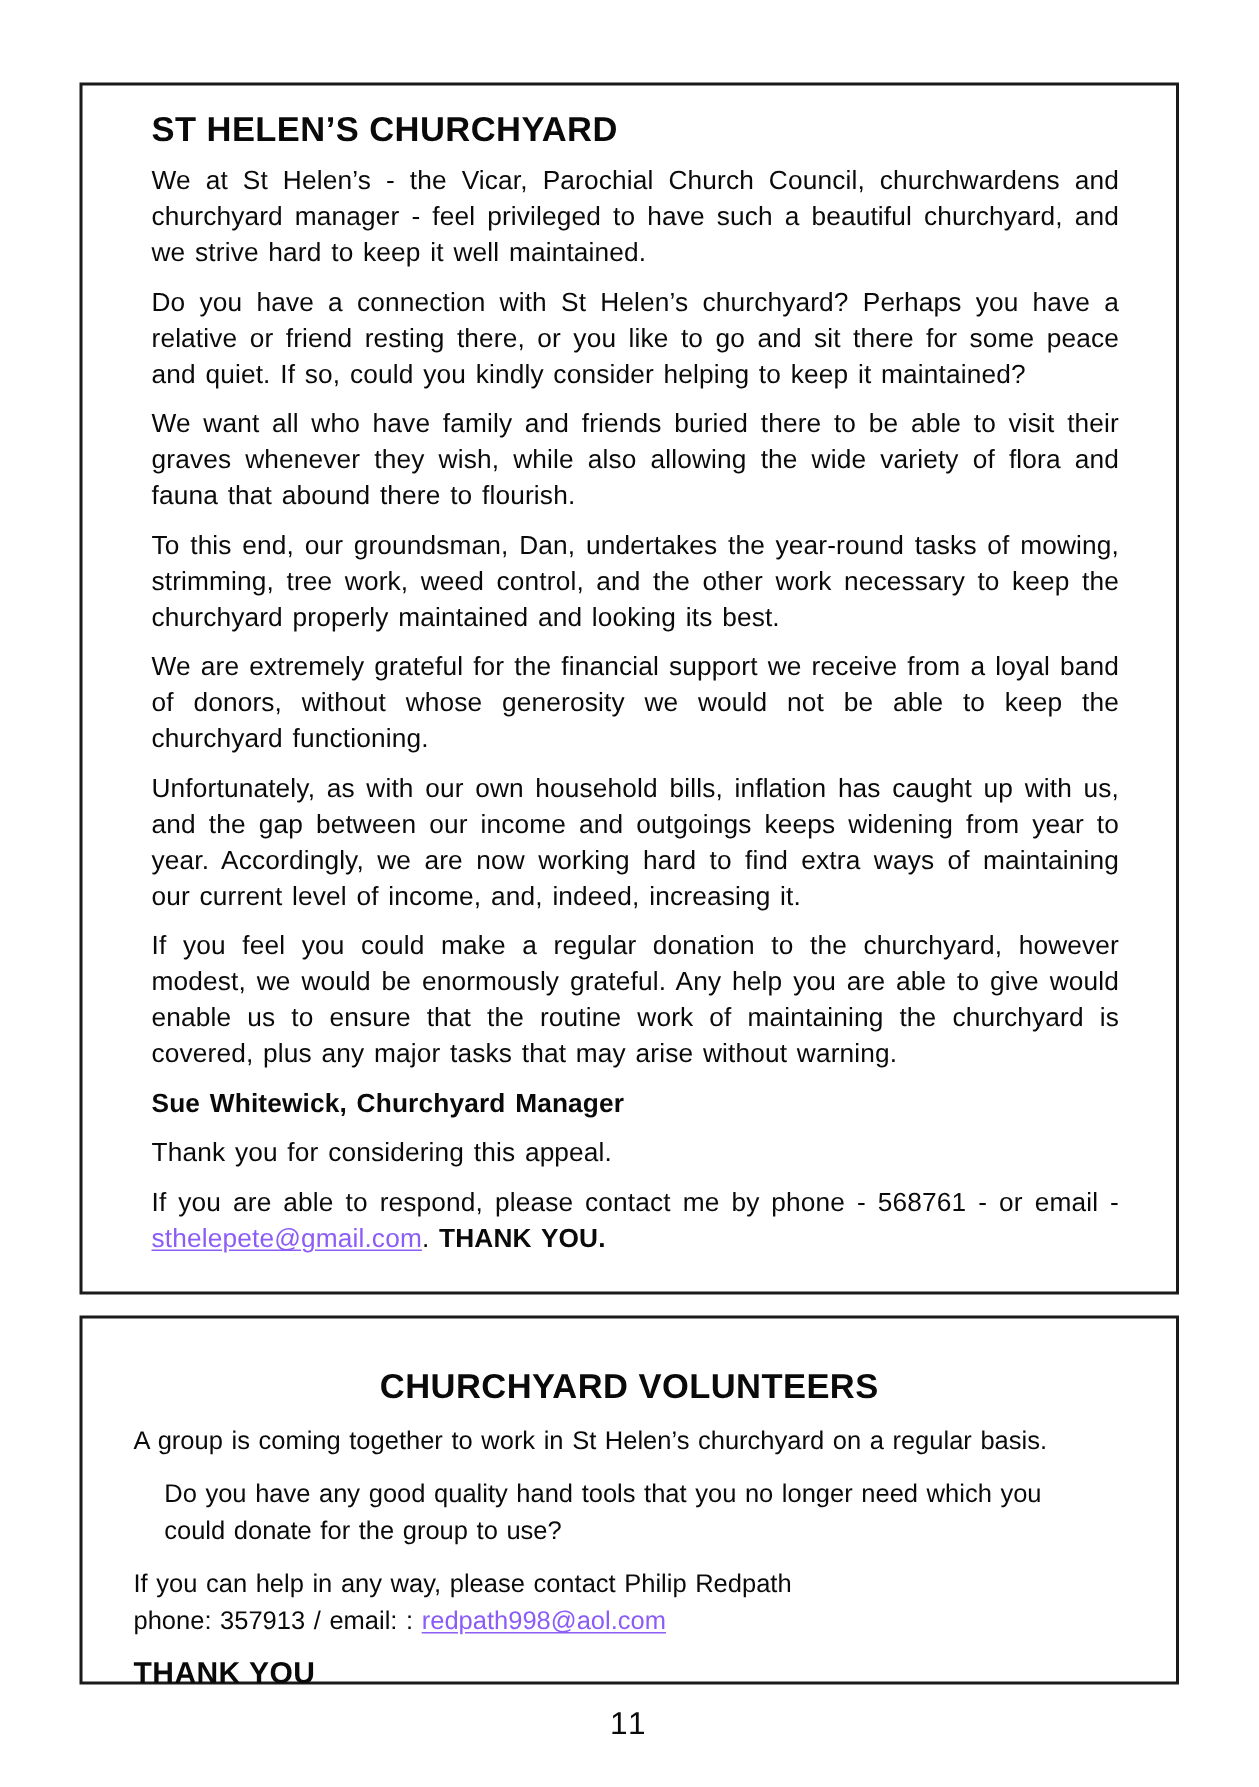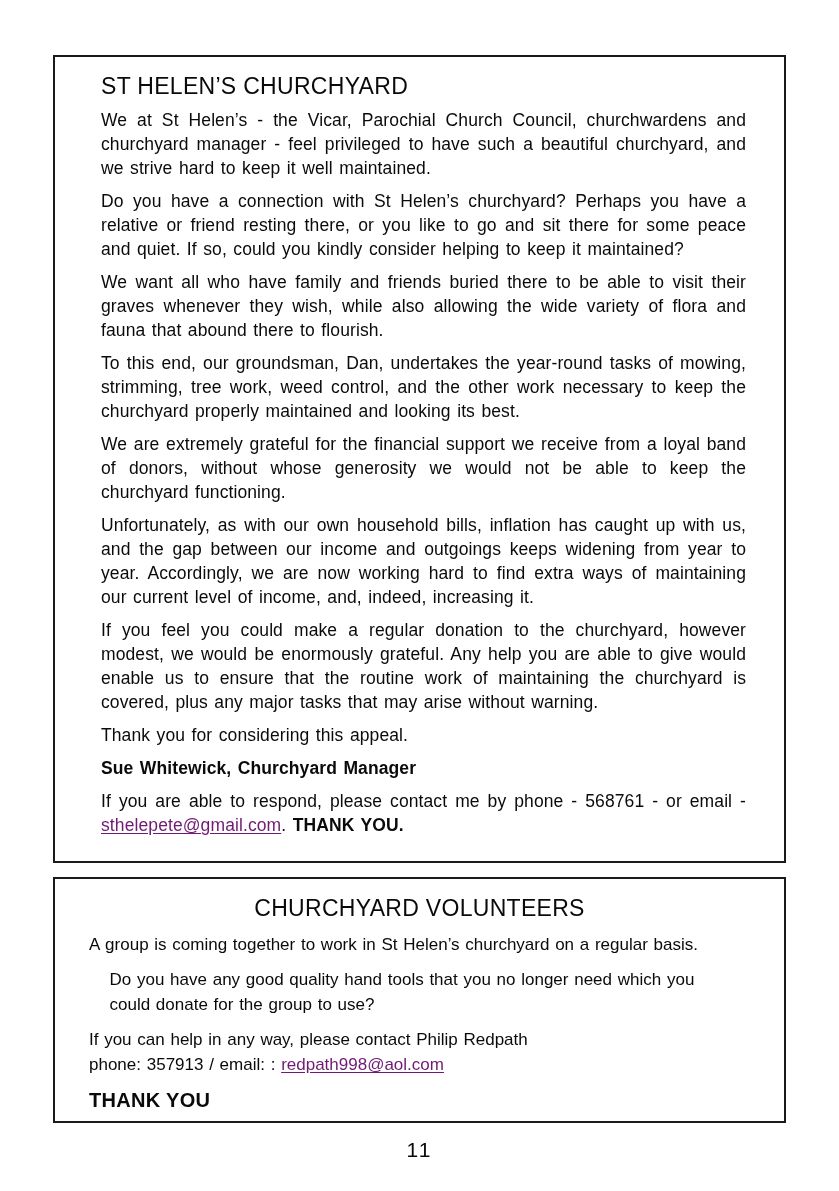--- a/index.html
+++ b/index.html
@@ -21,44 +21,44 @@
     background: #ffffff;
   }
   .box-churchyard {
     top: 55px;
     height: 808px;
     padding: 12px 38px 12px 46px;
   }
   .box-volunteers {
     top: 877px;
     height: 246px;
-    padding: 10px 34px;
+    padding: 26px 34px;
     text-align: center;
   }
   .box-title {
     font-size: 23px;
-    font-weight: normal;
+    font-weight: bold;
     letter-spacing: 0.3px;
     margin: 4px 0 8px 0;
   }
   .box-volunteers .box-title {
     text-align: center;
     margin: 6px 0 10px 0;
   }
   .body-text {
     font-size: 17.5px;
     line-height: 24px;
     text-align: justify;
     word-spacing: 1.5px;
     letter-spacing: 0.1px;
     margin: 0 0 9px 0;
   }
   .signature { font-weight: bold; text-align: left; }
   .email-link {
-    color: #701a75;
+    color: #8b5cf6;
     text-decoration: underline;
     text-underline-offset: 2px;
   }
   .bold-inline { font-weight: bold; }
   .center-text {
     font-size: 17px;
     line-height: 25px;
     text-align: left;
     word-spacing: 1px;
     margin: 0 0 10px 0;
@@ -89,23 +89,23 @@
   <div class="notice-box box-churchyard">
     <h1 class="box-title">ST HELEN’S CHURCHYARD</h1>
 
     <p class="body-text">We at St Helen’s - the Vicar, Parochial Church Council, churchwardens and churchyard manager - feel privileged to have such a beautiful churchyard, and we strive hard to keep it well maintained.</p>
     <p class="body-text">Do you have a connection with St Helen’s churchyard? Perhaps you have a relative or friend resting there, or you like to go and sit there for some peace and quiet. If so, could you kindly consider helping to keep it maintained?</p>
     <p class="body-text">We want all who have family and friends buried there to be able to visit their graves whenever they wish, while also allowing the wide variety of flora and fauna that abound there to flourish.</p>
     <p class="body-text">To this end, our groundsman, Dan, undertakes the year-round tasks of mowing, strimming, tree work, weed control, and the other work necessary to keep the churchyard properly maintained and looking its best.</p>
     <p class="body-text">We are extremely grateful for the financial support we receive from a loyal band of donors, without whose generosity we would not be able to keep the churchyard functioning.</p>
     <p class="body-text">Unfortunately, as with our own household bills, inflation has caught up with us, and the gap between our income and outgoings keeps widening from year to year. Accordingly, we are now working hard to find extra ways of maintaining our current level of income, and, indeed, increasing it.</p>
     <p class="body-text">If you feel you could make a regular donation to the churchyard, however modest, we would be enormously grateful. Any help you are able to give would enable us to ensure that the routine work of maintaining the churchyard is covered, plus any major tasks that may arise without warning.</p>
+    <p class="body-text signature">Sue Whitewick, Churchyard Manager</p>
+
     <p class="body-text">Thank you for considering this appeal.</p>
-
-    <p class="body-text signature">Sue Whitewick, Churchyard Manager</p>
 
     <p class="body-text"><span>If you are able to respond, please contact me by phone - 568761 - or email - </span><a href="#" class="email-link">sthelepete@gmail.com</a><span>. </span><span class="bold-inline">THANK YOU.</span></p>
   </div>
 
   <div class="notice-box box-volunteers">
     <h2 class="box-title">CHURCHYARD VOLUNTEERS</h2>
 
     <p class="center-text">A group is coming together to work in St Helen’s churchyard on a regular basis.</p>
     <p class="center-text narrow">Do you have any good quality hand tools that you no longer need which you could donate for the group to use?</p>
 

